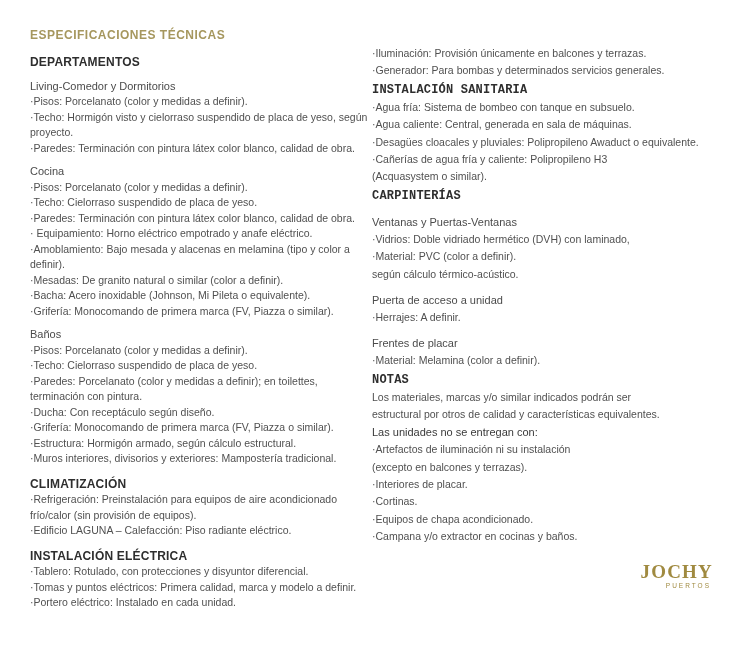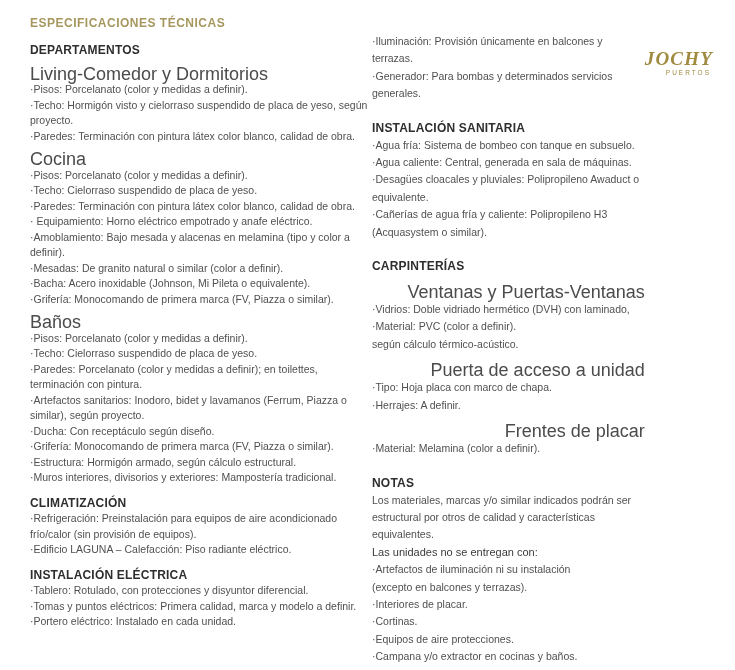--- a/index.html
+++ b/index.html
@@ -9,60 +9,60 @@
     --subheading:#4b4b4b;
     --body:#505050;
     --bg:#ffffff;
   }
   html,body{margin:0;padding:0;background:#fff;}
   .page{
     width:735px;height:670px;box-sizing:border-box;
     background:var(--bg);
     font-family:"Liberation Sans","DejaVu Sans",sans-serif;
     display:flex;flex-direction:row;
-    padding:16px 0 0 30px;
+    padding:28px 0 0 30px;
     overflow:hidden;
     position:relative;
   }
   .col{flex:none;}
   .col-left{width:342px;}
-  .col-right{width:357px;margin-top:17px;display:flex;flex-direction:row;}
+  .col-right{width:357px;margin-top:17px;display:flex;flex-direction:column;}
   .title{
     color:var(--accent);
     font-size:12px;font-weight:700;letter-spacing:.5px;
     line-height:15px;margin-bottom:12px;
   }
   .b-heading{
     font-size:12px;font-weight:700;color:var(--heading);
     letter-spacing:.2px;line-height:15.5px;margin-top:10px;
   }
   .b-subheading{
-    font-size:18px;font-weight:400;color:var(--subheading);
+    font-size:11px;font-weight:400;color:var(--subheading);
     line-height:15.5px;margin-top:8px;
   }
   .b-line{
     font-size:10.5px;color:var(--body);line-height:15.5px;
     letter-spacing:0;
   }
   .b-strong{
     font-size:11px;font-weight:400;color:#3a3a3a;line-height:17.4px;
   }
   .col-left [data-list] > :first-child{margin-top:0;}
   .col-right .b-line{line-height:17.4px;}
-  .col-right .b-heading{margin-top:17px;line-height:17px;}
-  .col-right .b-subheading{margin-top:9px;line-height:17px;text-align:right;}
+  .col-right .b-heading{margin-top:2px;line-height:17px;font-family:Liberation Mono, monospace;}
+  .col-right .b-subheading{margin-top:9px;line-height:17px;}
   .logo{
     margin-top:16px;
     padding-right:16px;
     display:flex;flex-direction:column;align-items:flex-end;
   }
   .logo-name{
     font-family:"Liberation Serif","DejaVu Serif",serif;
     font-weight:700;font-size:19px;line-height:19px;
-    color:var(--logo-gold);letter-spacing:1.2px;font-style:italic;
+    color:var(--logo-gold);letter-spacing:1.2px;
   }
   .logo-tag{
     font-size:6.5px;line-height:8px;color:var(--logo-gold);
     letter-spacing:2px;margin-top:1px;margin-right:2px;
   }
 </style>
 </head>
 <body>
 
 <div class="page">
@@ -80,21 +80,20 @@
         <div class="b-line">·Paredes: Terminación con pintura látex color blanco, calidad de obra.</div>
         <div class="b-line">· Equipamiento: Horno eléctrico empotrado y anafe eléctrico.</div>
         <div class="b-line">·Amoblamiento: Bajo mesada y alacenas en melamina (tipo y color a definir).</div>
         <div class="b-line">·Mesadas: De granito natural o similar (color a definir).</div>
         <div class="b-line">·Bacha: Acero inoxidable (Johnson, Mi Pileta o equivalente).</div>
         <div class="b-line">·Grifería: Monocomando de primera marca (FV, Piazza o similar).</div>
         <div class="b-subheading">Baños</div>
         <div class="b-line">·Pisos: Porcelanato (color y medidas a definir).</div>
         <div class="b-line">·Techo: Cielorraso suspendido de placa de yeso.</div>
         <div class="b-line">·Paredes: Porcelanato (color y medidas a definir); en toilettes, terminación con pintura.</div>
-        <div class="b-line">·Artefactos sanitarios: Inodoro, bidet y lavamanos (Ferrum, Piazza o similar), según proyecto.</div>
         <div class="b-line">·Ducha: Con receptáculo según diseño.</div>
         <div class="b-line">·Grifería: Monocomando de primera marca (FV, Piazza o similar).</div>
         <div class="b-line">·Estructura: Hormigón armado, según cálculo estructural.</div>
         <div class="b-line">·Muros interiores, divisorios y exteriores: Mampostería tradicional.</div>
         <div class="b-heading">CLIMATIZACIÓN</div>
         <div class="b-line">·Refrigeración: Preinstalación para equipos de aire acondicionado frío/calor (sin provisión de equipos).</div>
         <div class="b-line">·Edificio LAGUNA – Calefacción: Piso radiante eléctrico.</div>
         <div class="b-heading">INSTALACIÓN ELÉCTRICA</div>
         <div class="b-line">·Tablero: Rotulado, con protecciones y disyuntor diferencial.</div>
         <div class="b-line">·Tomas y puntos eléctricos: Primera calidad, marca y modelo a definir.</div>
@@ -110,33 +109,32 @@
         <div class="b-line">·Agua caliente: Central, generada en sala de máquinas.</div>
         <div class="b-line">·Desagües cloacales y pluviales: Polipropileno Awaduct o equivalente.</div>
         <div class="b-line">·Cañerías de agua fría y caliente: Polipropileno H3</div>
         <div class="b-line">(Acquasystem o similar).</div>
         <div class="b-heading">CARPINTERÍAS</div>
         <div class="b-subheading">Ventanas y Puertas-Ventanas</div>
         <div class="b-line">·Vidrios: Doble vidriado hermético (DVH) con laminado,</div>
         <div class="b-line">·Material: PVC (color a definir).</div>
         <div class="b-line">según cálculo térmico-acústico.</div>
         <div class="b-subheading">Puerta de acceso a unidad</div>
-        <div class="b-line">·Tipo: Hoja placa con marco de chapa.</div>
         <div class="b-line">·Herrajes: A definir.</div>
         <div class="b-subheading">Frentes de placar</div>
         <div class="b-line">·Material: Melamina (color a definir).</div>
         <div class="b-heading">NOTAS</div>
         <div class="b-line">Los materiales, marcas y/o similar indicados podrán ser</div>
         <div class="b-line">estructural por otros de calidad y características equivalentes.</div>
         <div class="b-strong">Las unidades no se entregan con:</div>
         <div class="b-line">·Artefactos de iluminación ni su instalación</div>
         <div class="b-line">(excepto en balcones y terrazas).</div>
         <div class="b-line">·Interiores de placar.</div>
         <div class="b-line">·Cortinas.</div>
-        <div class="b-line">·Equipos de aire protecciones.</div>
+        <div class="b-line">·Equipos de chapa acondicionado.</div>
         <div class="b-line">·Campana y/o extractor en cocinas y baños.</div>
       </div>
     <div class="logo">
       <div class="logo-name">JOCHY</div>
       <div class="logo-tag">PUERTOS</div>
     </div>
   </div>
 </div>
 
 </body></html>

